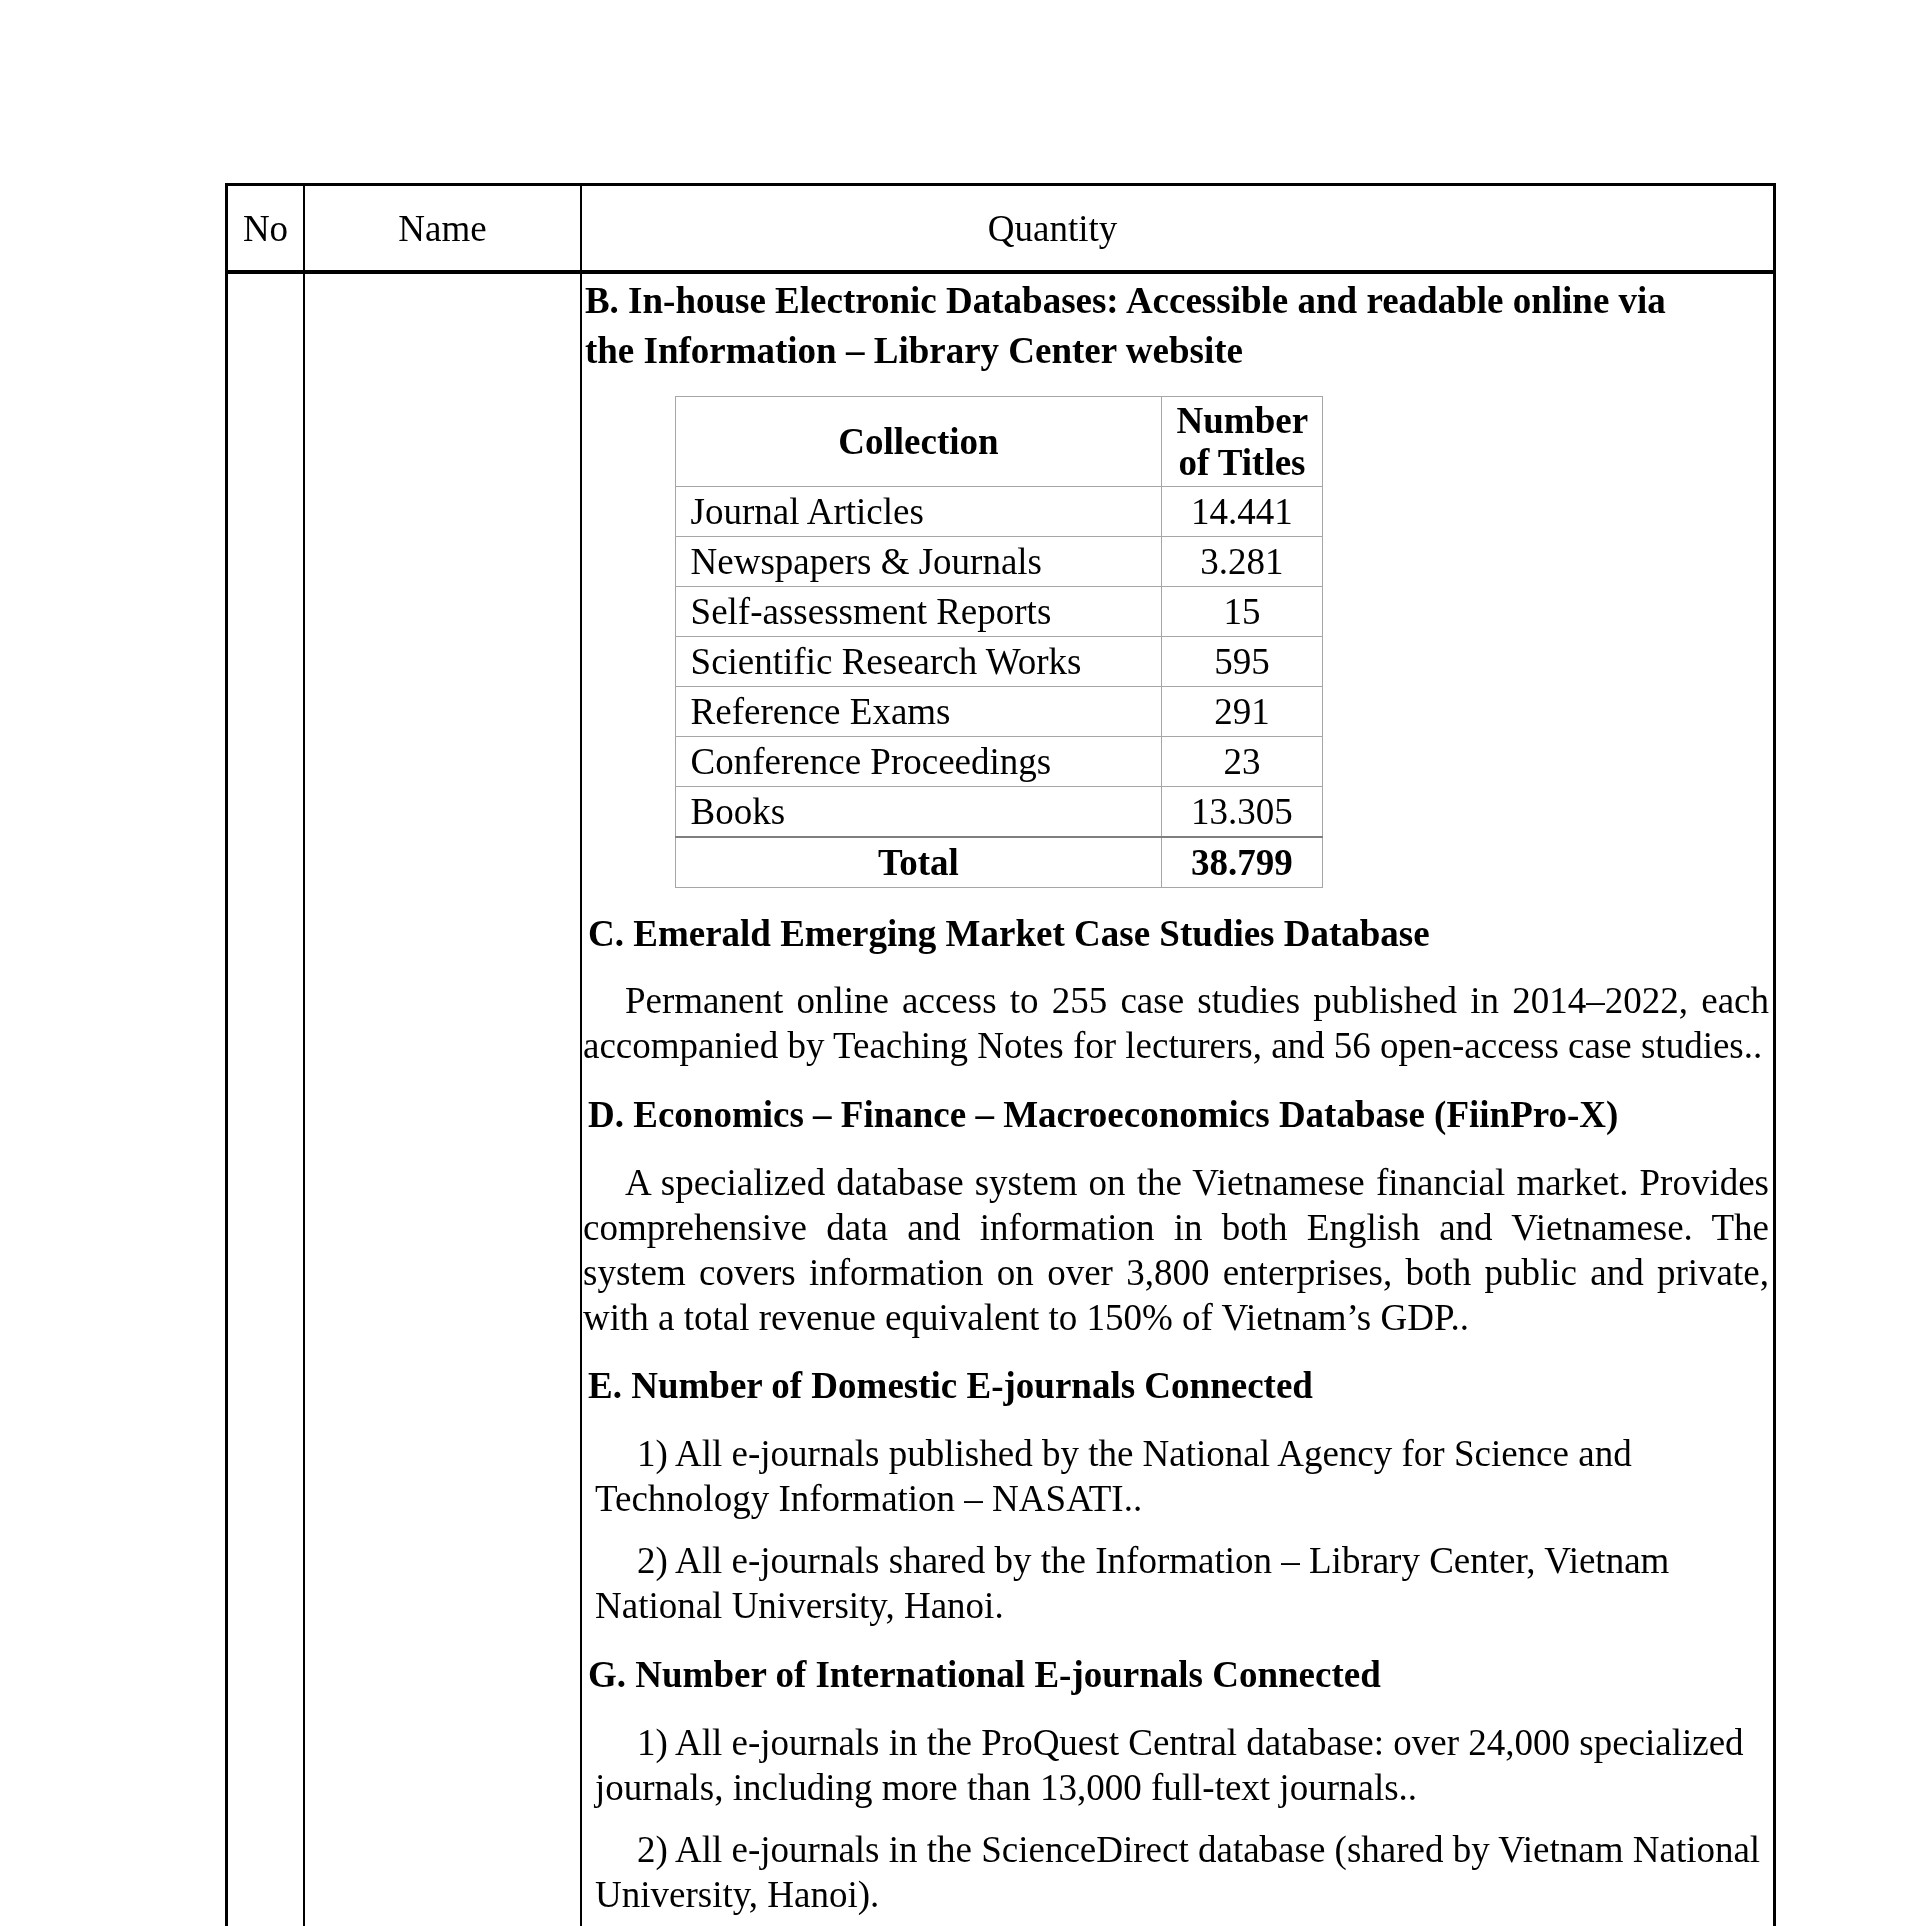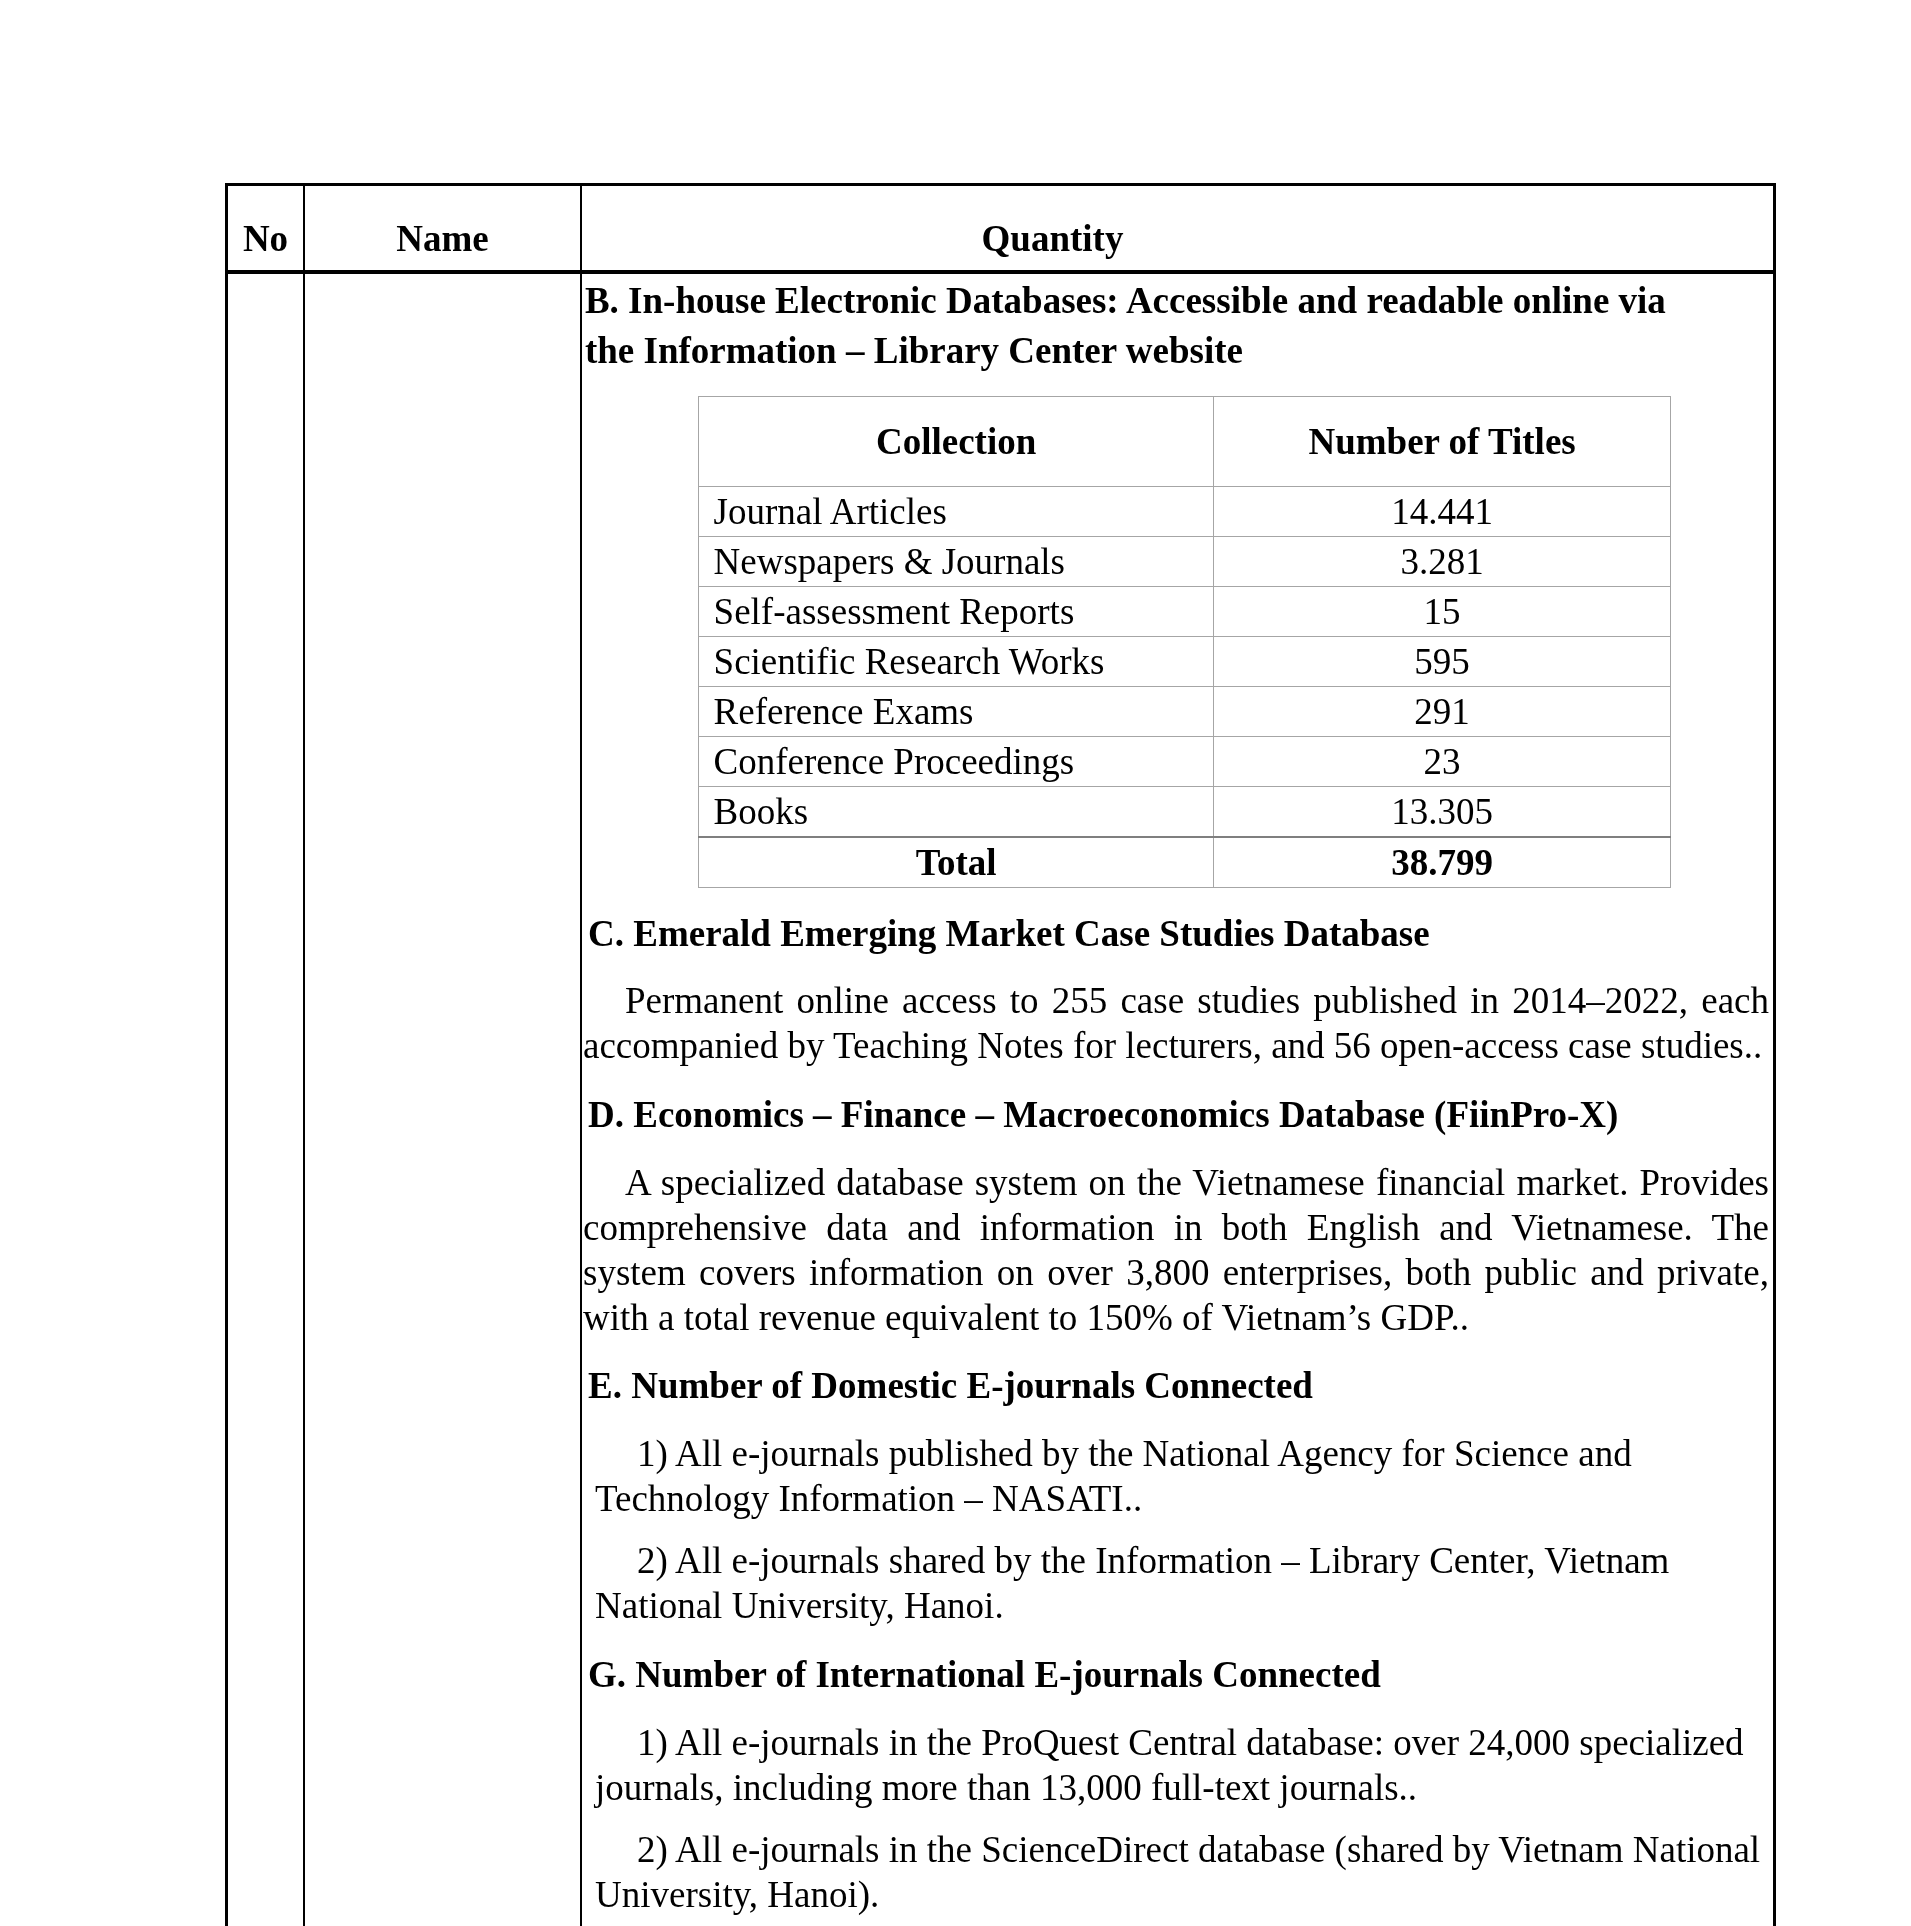--- a/index.html
+++ b/index.html
@@ -7,34 +7,34 @@
     width: 1911px; height: 2703px; position: relative; overflow: hidden;
     font-family: "Liberation Serif", "DejaVu Serif", serif; color: #000;
   }
   .outer {
     position: absolute; left: 225px; top: 183px; width: 1551px; height: 2327px;
     border: 3.5px solid #000; box-sizing: border-box;
   }
   .vline { position: absolute; top: 0; bottom: 0; width: 2.3px; background: #000; }
   .hline { position: absolute; left: 0; right: 0; height: 3.5px; background: #000; }
   .hdr {
-    position: absolute; top: 10px; height: 85px; display: flex; align-items: center;
-    justify-content: center; font-weight: bold; font-size: 37px;
+    position: absolute; top: 0; height: 85px; display: flex; align-items: center;
+    justify-content: center; font-weight: normal; font-size: 37px;
   }
   .content {
     position: absolute; left: 355px; top: 87px; width: 1186px;
     font-size: 37px; line-height: 45px;
   }
   .sec-title { font-weight: bold; margin: 5px; }
   .para { margin: 0; text-align: justify; text-indent: 42px; }
   .para.left { text-align: left; padding-left: 12px; }
   .gap-s { height: 17.7px; }
   .gap-m { height: 18.5px; }
   .inner {
-    margin-left: 115px; margin-top: 23px; width: 973px; border-collapse: collapse;
+    margin-left: 92px; margin-top: 23px; width: 648px; border-collapse: collapse;
   }
   .inner th, .inner td {
     border: 1.5px solid #a6a6a6; padding: 0 14.6px; font-size: 37px; line-height: 42px;
     height: 49px;
   }
   .inner th { font-weight: bold; text-align: center; height: 89px; }
   .inner td.num { text-align: center; }
   .inner tr.total td { font-weight: bold; text-align: center; }
   .inner tr.total td { border-top: 2.3px solid #7f7f7f; }
 </style>

